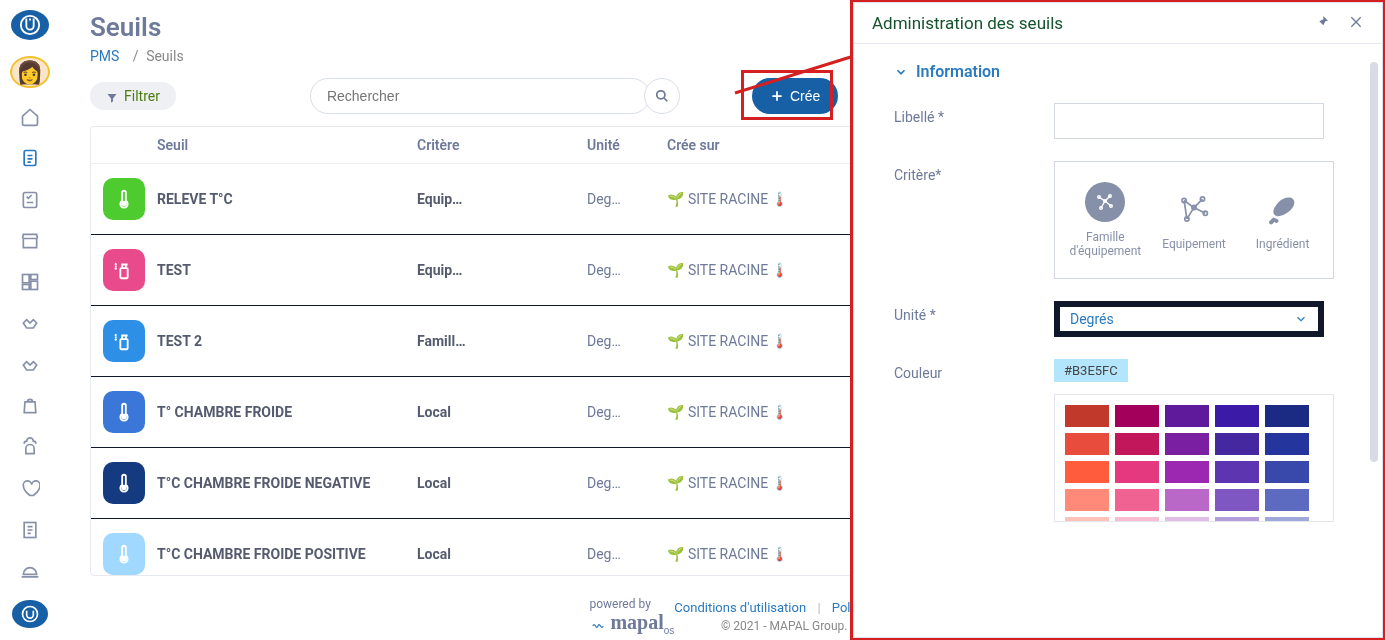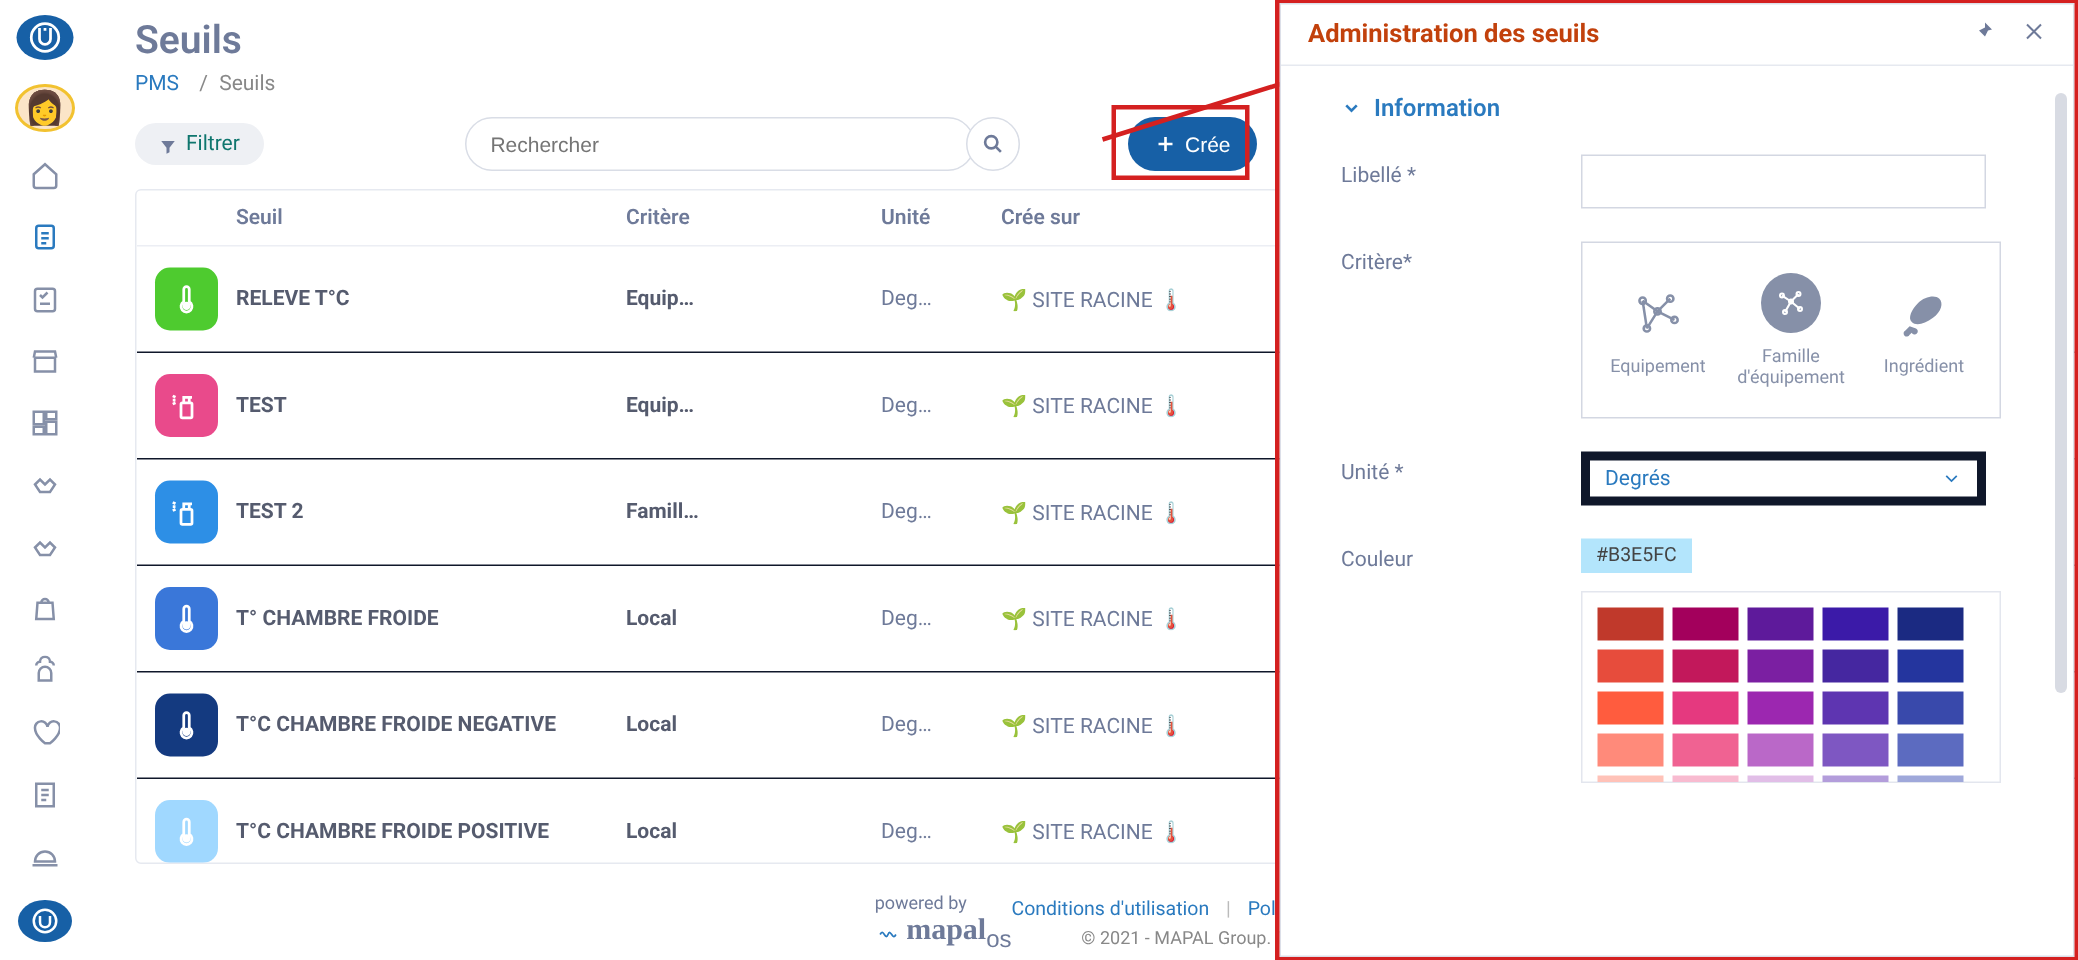--- a/index.html
+++ b/index.html
@@ -61,21 +61,21 @@
     .breadcrumb .bc-link { color: #2a7abf; margin-right: 6px; }
     .breadcrumb .bc-sep { margin: 0 4px; }
     .toolbar {
       display: flex; align-items: center; gap: 14px;
       margin-top: 14px; margin-bottom: 12px;
       position: relative;
     }
     .filter-btn {
       display: flex; align-items: flex-end; gap: 6px;
       background: #eef0f4; border-radius: 18px;
-      padding: 6px 16px; color: #0f766e; cursor: pointer;
+      padding: 6px 16px; color: #4d7c0f; cursor: pointer;
       font-size: 14px;
     }
     .search-wrap {
       display: flex; align-items: center; position: relative;
       margin-left: 120px;
     }
     .search-input {
       width: 340px; height: 36px; border: 1px solid #d9dde6;
       border-radius: 18px; padding: 0 16px; font-size: 14px; color: #888;
       outline: none;
@@ -152,21 +152,21 @@
       right: 2px; top: 2px;
       width: 530px; height: 636px;
       background: #fff;
       border: 1px solid #dcdfe8;
       outline: 3px solid #d42020;
     }
     .panel-head {
       display: flex; align-items: center; padding: 10px 18px;
       border-bottom: 1px solid #e6e9f0;
     }
-    .panel-title { font-size: 17px; color: #c2410c; font-weight: 700; flex: 1; }
+    .panel-title { font-size: 17px; color: #14532d; font-weight: 400; flex: 1; }
     .panel-head-icons { display:flex; gap:18px; color:#6e7a99; }
     .panel-body { padding: 18px 40px; height: 580px; overflow-y: auto; position: relative; }
     .section-head {
       display:flex; align-items:center; gap:8px;
       color:#2a7abf; font-size:16px; font-weight:600;
       margin-bottom: 22px; cursor: pointer;
     }
     .form-row {
       display: grid; grid-template-columns: 150px 1fr;
       gap: 10px; align-items: flex-start;
@@ -434,21 +434,21 @@
         </div>
     </div>
   </div>
 
   <div class="footer">
     <div class="footer-logo">
       <span>powered by</span><br>
       <svg width="18" height="14" viewBox="0 0 24 24" style="vertical-align:middle" fill="none" stroke="#2a7abf" stroke-width="2">
           <path d="M3 12c4-8 6 8 9 0s5 8 9 0"></path>
         </svg>
-      <span class="ml"><span>mapal</span><sub style="font-size:16px;font-family:sans-serif;font-weight:normal">os</sub></span>
+      <span class="ml"><span>mapal</span><sub style="font-size:10px;font-family:sans-serif;font-weight:normal">os</sub></span>
     </div>
     <div style="text-align:right">
       <div class="footer-links">
         <span>Conditions d'utilisation</span>
         <span class="sep">|</span>
         <span>Politique de c</span>
       </div>
       <div class="footer-copy">© 2021 - MAPAL Group. Tous droits</div>
     </div>
   </div>
@@ -486,44 +486,44 @@
 
     <div class="form-row">
       <div class="form-label">Libellé *</div>
       <input class="text-input" style="">
     </div>
 
     <div class="form-row">
       <div class="form-label">Critère*</div>
       <div class="critere-box">
         <div class="critere-item">
+          <div class="critere-icon circ">
+              <svg width="24" height="24" viewBox="0 0 24 24" fill="none" stroke="#fff" stroke-width="1.4">
+                <circle cx="6" cy="7" r="1.3"></circle>
+                <circle cx="17" cy="6" r="1.3"></circle>
+                <circle cx="18" cy="16" r="1.3"></circle>
+                <circle cx="8" cy="18" r="1.3"></circle>
+                <circle cx="12" cy="11" r="1.3"></circle>
+                <path d="M6 7l6 4 5-5M12 11l6 5M12 11l-4 7"></path>
+              </svg>
+            </div>
+          <span>Famille d'équipement</span>
+        </div>
+        <div class="critere-item">
           <div class="critere-icon">
               <svg width="34" height="34" viewBox="0 0 24 24" fill="none" stroke="#8690a8" stroke-width="1.2">
                 <circle cx="5" cy="6" r="1.5"></circle>
                 <circle cx="18" cy="5" r="1.5"></circle>
                 <circle cx="20" cy="15" r="1.5"></circle>
                 <circle cx="7" cy="19" r="1.5"></circle>
                 <circle cx="12" cy="11" r="1.5"></circle>
                 <path d="M5 6l7 5 6-6M12 11l8 4M12 11l-5 8M5 6l2 13"></path>
               </svg>
             </div>
           <span>Equipement</span>
-        </div>
-        <div class="critere-item">
-          <div class="critere-icon circ">
-              <svg width="24" height="24" viewBox="0 0 24 24" fill="none" stroke="#fff" stroke-width="1.4">
-                <circle cx="6" cy="7" r="1.3"></circle>
-                <circle cx="17" cy="6" r="1.3"></circle>
-                <circle cx="18" cy="16" r="1.3"></circle>
-                <circle cx="8" cy="18" r="1.3"></circle>
-                <circle cx="12" cy="11" r="1.3"></circle>
-                <path d="M6 7l6 4 5-5M12 11l6 5M12 11l-4 7"></path>
-              </svg>
-            </div>
-          <span>Famille d'équipement</span>
         </div>
         <div class="critere-item">
           <div class="critere-icon">
               <svg width="34" height="34" viewBox="0 0 24 24" fill="#8690a8">
                 <path d="M19 5c2 2 1 6-3 9s-8 4-10 2 0-6 3-9 8-4 10-2zM5 18l-2 2a1.5 1.5 0 102 2l1-1a1.5 1.5 0 102-2z"></path>
               </svg>
             </div>
           <span>Ingrédient</span>
         </div>
       </div>

